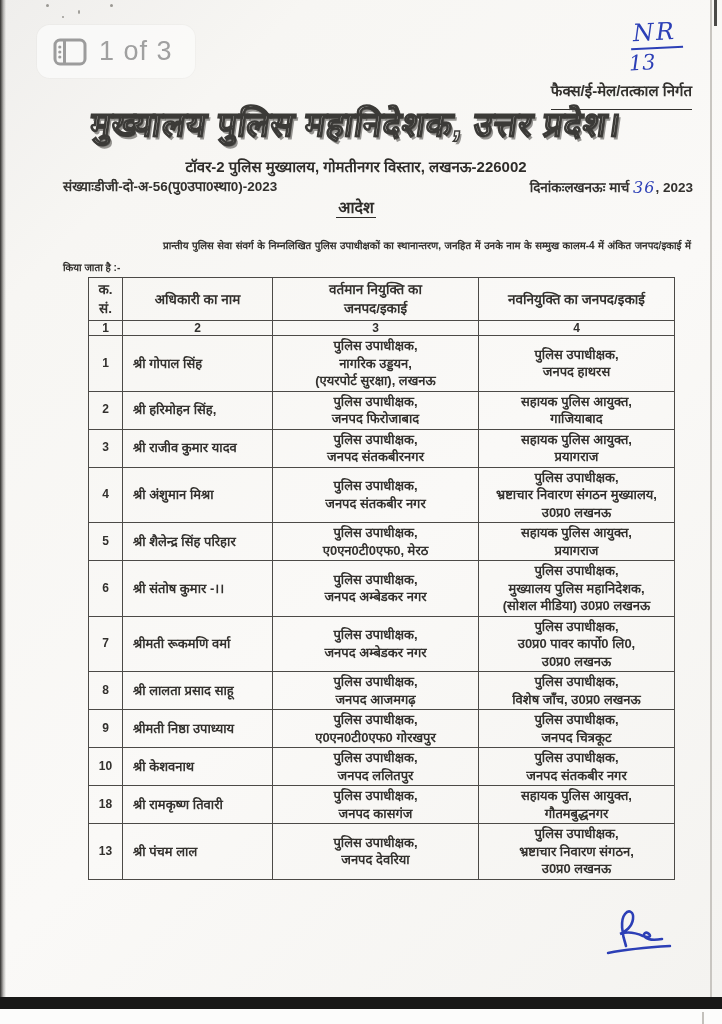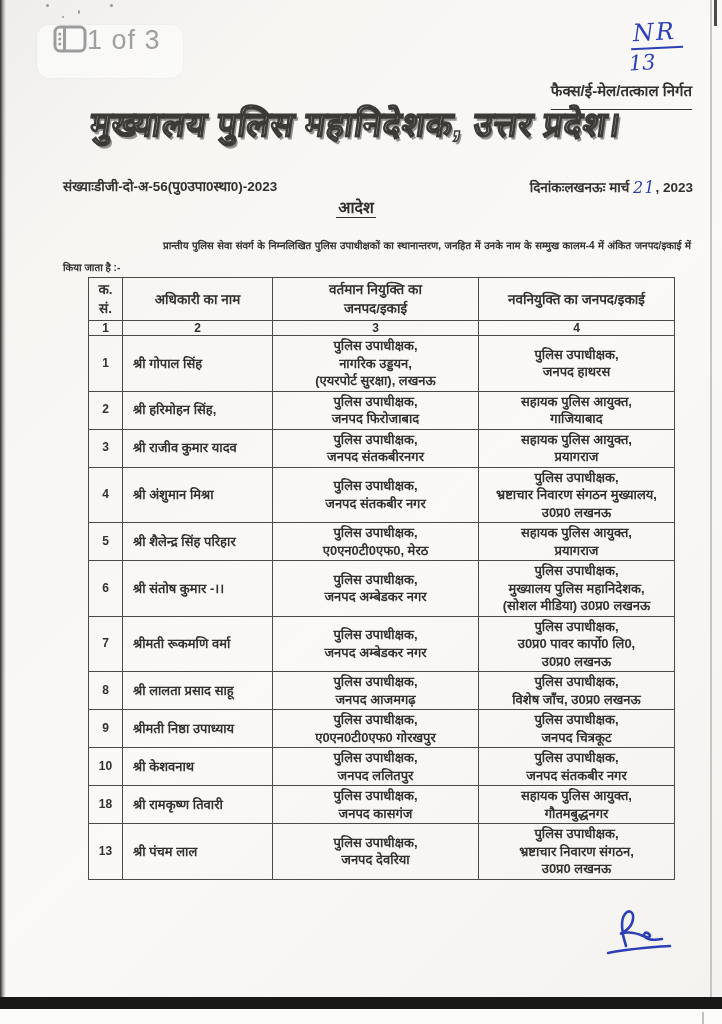--- a/index.html
+++ b/index.html
@@ -10,21 +10,21 @@
   .paper { position:absolute; left:0; top:0; width:722px; height:997px;
            background:linear-gradient(135deg,#efeeec 0%,#f7f6f3 18%,#faf9f7 55%,#f4f3f0 100%); }
   .edge-left { position:absolute; left:0; top:0; width:6px; height:997px;
                background:linear-gradient(90deg,#2f2e2c 0%,rgba(60,58,55,.35) 55%,rgba(0,0,0,0) 100%); }
   .edge-right { position:absolute; left:710px; top:0; width:2px; height:997px; background:#c9c6c1; }
   .edge-right-tick { position:absolute; left:714px; top:0; width:3px; height:26px; background:#4b4a48; }
   .speck { position:absolute; background:#9a9893; border-radius:50%; }
 
   
   .page-badge { position:absolute; left:37px; top:25px; height:53px; padding:0 22px 0 16px;
-                background:rgba(250,250,249,.92); border-radius:13px; display:flex; align-items:flex-start; 
+                background:rgba(250,250,249,.92); border-radius:13px; display:flex; align-items:center; gap:12px;
                 box-shadow:0 0 0 1px rgba(0,0,0,.02); }
   .page-badge .txt { color:#a0a0a0; font-size:27px; letter-spacing:1px; }
   .page-badge svg { display:block; }
 
   
   .ink { color:#2c3fb6; font-family:"DejaVu Serif",serif; font-style:italic; }
   .nr-note { position:absolute; left:618px; top:18px; width:78px; transform:rotate(-3deg); text-align:center; }
   .nr-note .top { font-size:24px; letter-spacing:2px; border-bottom:2px solid #2c3fb6; display:inline-block; padding:0 6px 1px 2px; }
   .nr-note .bottom { font-size:21px; text-align:left; padding-left:10px; margin-top:1px; }
 
@@ -79,26 +79,27 @@
     <div class="speck" style="left:62px;top:16px;width:2px;height:2px;"></div>
 
     <div class="nr-note ink">
       <div><span class="top">NR</span></div>
       <div class="bottom">13</div>
     </div>
 
     <div class="dispatch">फैक्स/ई-मेल/तत्काल निर्गत</div>
 
     <div class="main-title">मुख्यालय पुलिस महानिदेशक, उत्तर प्रदेश।</div>
+    <div class="address">टॉवर-2 पुलिस मुख्यालय, गोमतीनगर विस्तार, लखनऊ-226002</div>
 
     <div class="ref-row">
       <span>संख्याःडीजी-दो-अ-56(पु0उपा0स्था0)-2023</span>
       <span>
         <span>दिनांकःलखनऊः मार्च</span>
-        <span class="ink day">21</span><span>, 2023</span>
+        <span class="ink day">36</span><span>, 2023</span>
       </span>
     </div>
 
     <div class="order-heading">
       <span>आदेश</span>
     </div>
 
     <p class="body-para">प्रान्तीय पुलिस सेवा संवर्ग के निम्नलिखित पुलिस उपाधीक्षकों का स्थानान्तरण, जनहित में उनके नाम के सम्मुख कालम-4 में अंकित जनपद/इकाई में किया जाता है :-</p>
 
     <table class="xfer-table">

